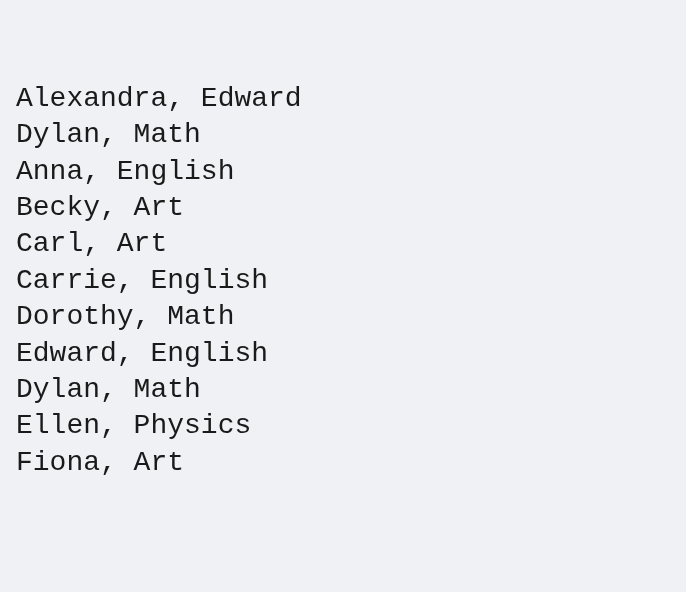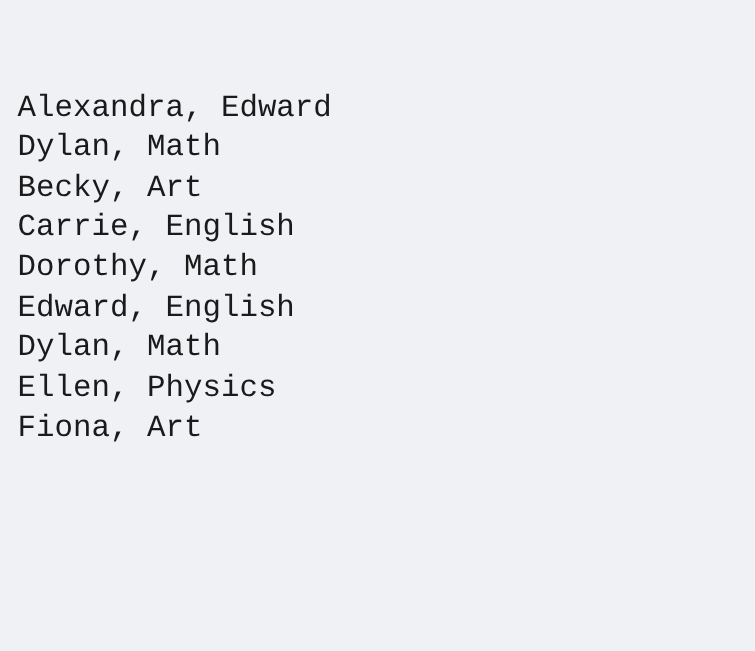--- a/index.html
+++ b/index.html
@@ -19,14 +19,14 @@
       overflow: hidden;
     }
     .content {
       white-space: pre;
     }
   </style>
 </head>
 <body>
 
 <div class="content">
-  <div id="list-body"><div>Alexandra, Edward</div><div>Dylan, Math</div><div>Becky, Art</div><div>Carrie, English</div><div>Dorothy, Math</div><div>Edward, English</div><div>Dylan, Math</div><div>Ellen, Physics</div><div>Fiona, Art</div></div>
+  <div id="list-body"><div>Alexandra, Edward</div><div>Dylan, Math</div><div>Anna, English</div><div>Becky, Art</div><div>Carl, Art</div><div>Carrie, English</div><div>Dorothy, Math</div><div>Edward, English</div><div>Dylan, Math</div><div>Ellen, Physics</div><div>Fiona, Art</div></div>
 </div>
 
 </body></html>

